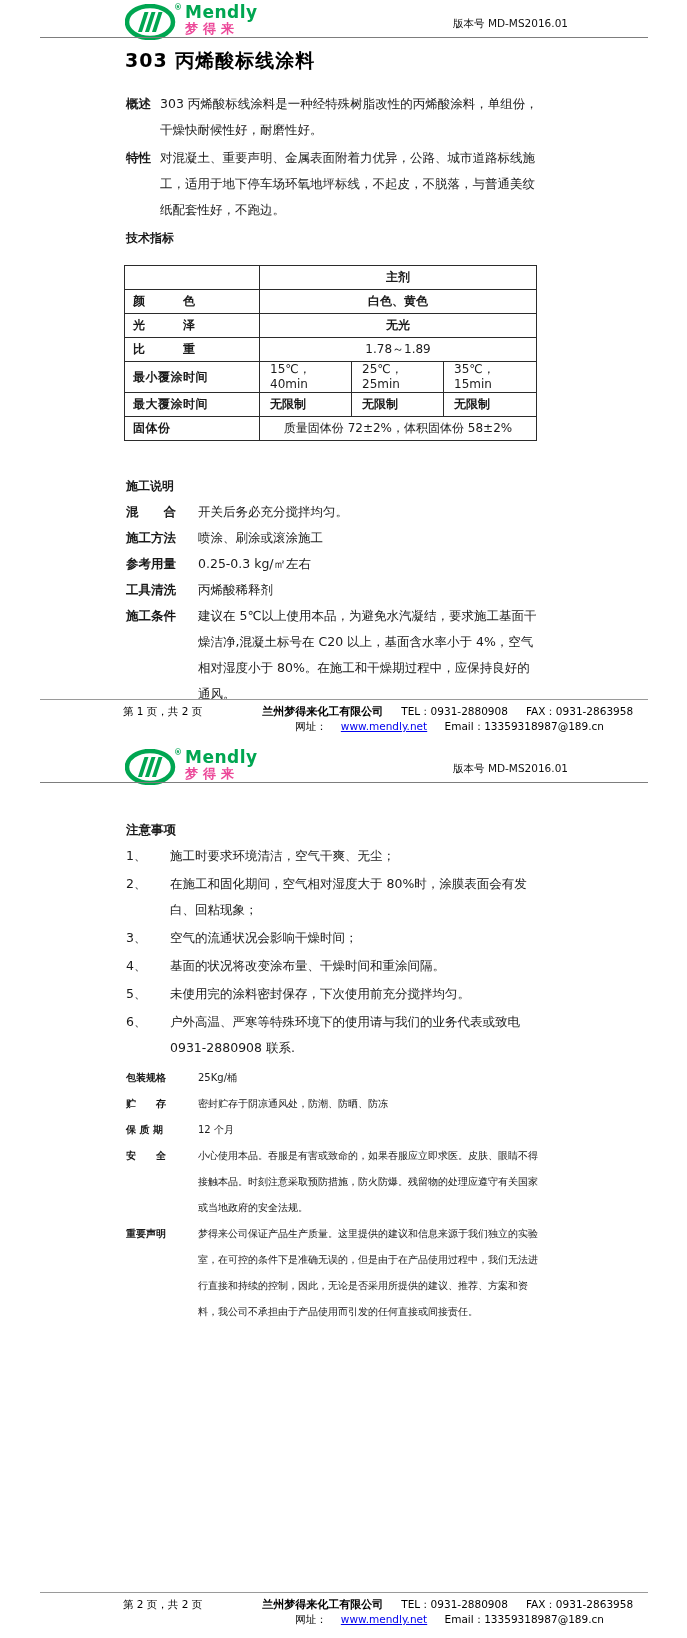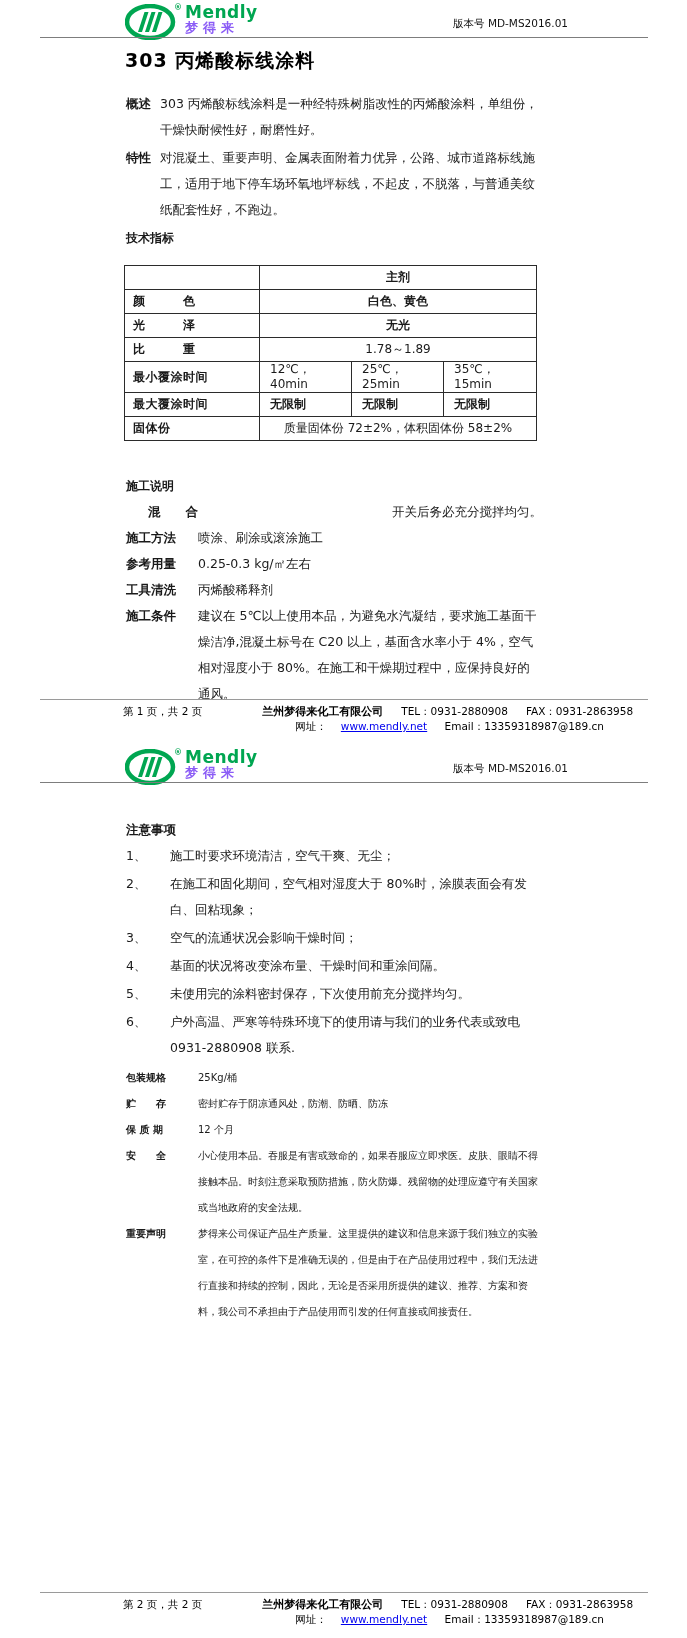--- a/index.html
+++ b/index.html
@@ -19,21 +19,21 @@
   .page-1 { height:745px; }
   .page-2 { height:893px; }
 
   
   .hdr { position:relative; height:38px; }
   .logo { position:absolute; left:125px; top:4px; display:flex; align-items:flex-start; }
   .logo-mark { display:block; }
   .logo-reg { color:#00A651; font-size:8px; font-weight:bold; position:relative; top:-1px; left:-3px; }
   .logo-text { margin-left:0px; line-height:1; }
   .logo-en { color:#00A651; font-weight:bold; font-size:17px; letter-spacing:0.5px; }
-  .logo-cn { color:#8b5cf6; font-weight:bold; font-size:13px; letter-spacing:5px; margin-top:1px;font-family:Liberation Mono, monospace; }
+  .logo-cn { color:#ec4899; font-weight:bold; font-size:13px; letter-spacing:5px; margin-top:1px; }
   .version { position:absolute; right:119px; top:17px; font-size:10.5px; color:#111; }
   .hdr-rule { position:absolute; left:40px; right:39px; top:37px; border-top:1.5px solid #7d7d7d; }
 
   
   .doc-title {
     margin:9px 0 0 125px;
     font-size:19px; font-weight:bold; line-height:26px; color:#000;
     letter-spacing:1px;
   }
   .para-row { display:flex; margin-left:126px; width:416px; font-size:12.5px; line-height:26px; }
@@ -59,21 +59,21 @@
     line-height:15px;
   }
   table.spec td.lbl { font-weight:bold; letter-spacing:0.5px; }
   table.spec td.ctr { text-align:center; }
   table.spec td.dat { padding-left:10px; }
   table.spec td.bld { font-weight:bold; }
 
   .cons-row { display:flex; margin-left:126px; width:416px; font-size:12.5px; line-height:26px; }
   .cons-row .c-label { width:72px; flex:none; font-weight:bold; }
   .cons-row .c-text { flex:1; }
-  .cons-first { margin-top:0px;text-align:right; }
+  .cons-first { margin-top:0px; }
 
   
   .notes-heading { margin:34px 0 0 126px; font-size:12.5px; font-weight:bold; line-height:26px; }
   .note-row { display:flex; margin-left:126px; width:418px; font-size:12.5px; line-height:26px; margin-bottom:2px; }
   .note-row .n-num { width:44px; flex:none; }
   .note-row .n-text { flex:1; }
   .notes-list { margin-top:0px; }
   .info-list { margin-top:4px; }
   .info-row { display:flex; margin-left:126px; width:418px; font-size:10px; line-height:26px; }
   .info-row .i-label { width:72px; flex:none; font-weight:bold; }
@@ -151,21 +151,21 @@
       <tr>
         <td class="lbl">光　　　泽</td>
         <td colspan="3" class="ctr bld">无光</td>
       </tr>
       <tr>
         <td class="lbl">比　　　重</td>
         <td colspan="3" class="ctr">1.78～1.89</td>
       </tr>
       <tr>
         <td class="lbl">最小覆涂时间</td>
-        <td class="dat">12℃，40min</td>
+        <td class="dat">15℃，40min</td>
         <td class="dat">25℃，25min</td>
         <td class="dat">35℃，15min</td>
       </tr>
       <tr>
         <td class="lbl">最大覆涂时间</td>
         <td class="dat bld">无限制</td>
         <td class="dat bld">无限制</td>
         <td class="dat bld">无限制</td>
       </tr>
       <tr>

